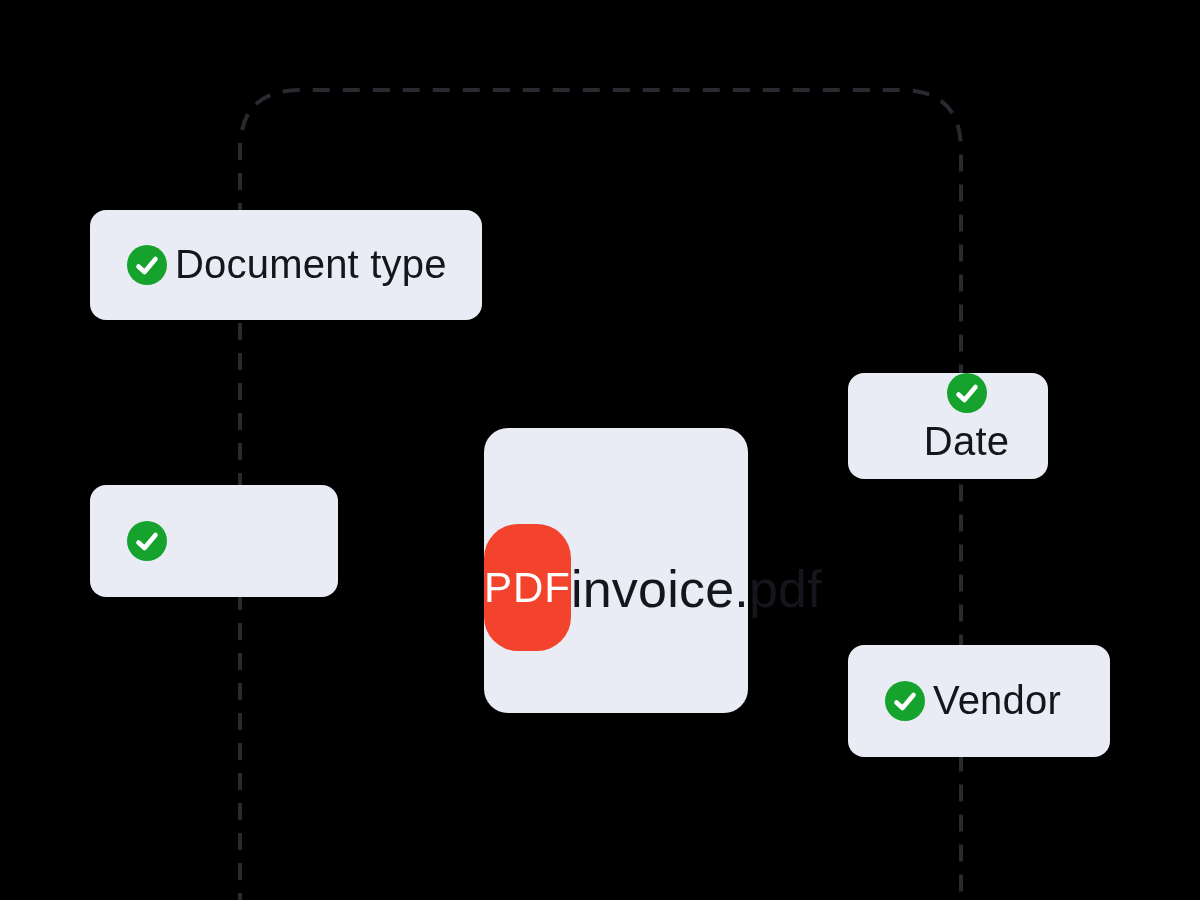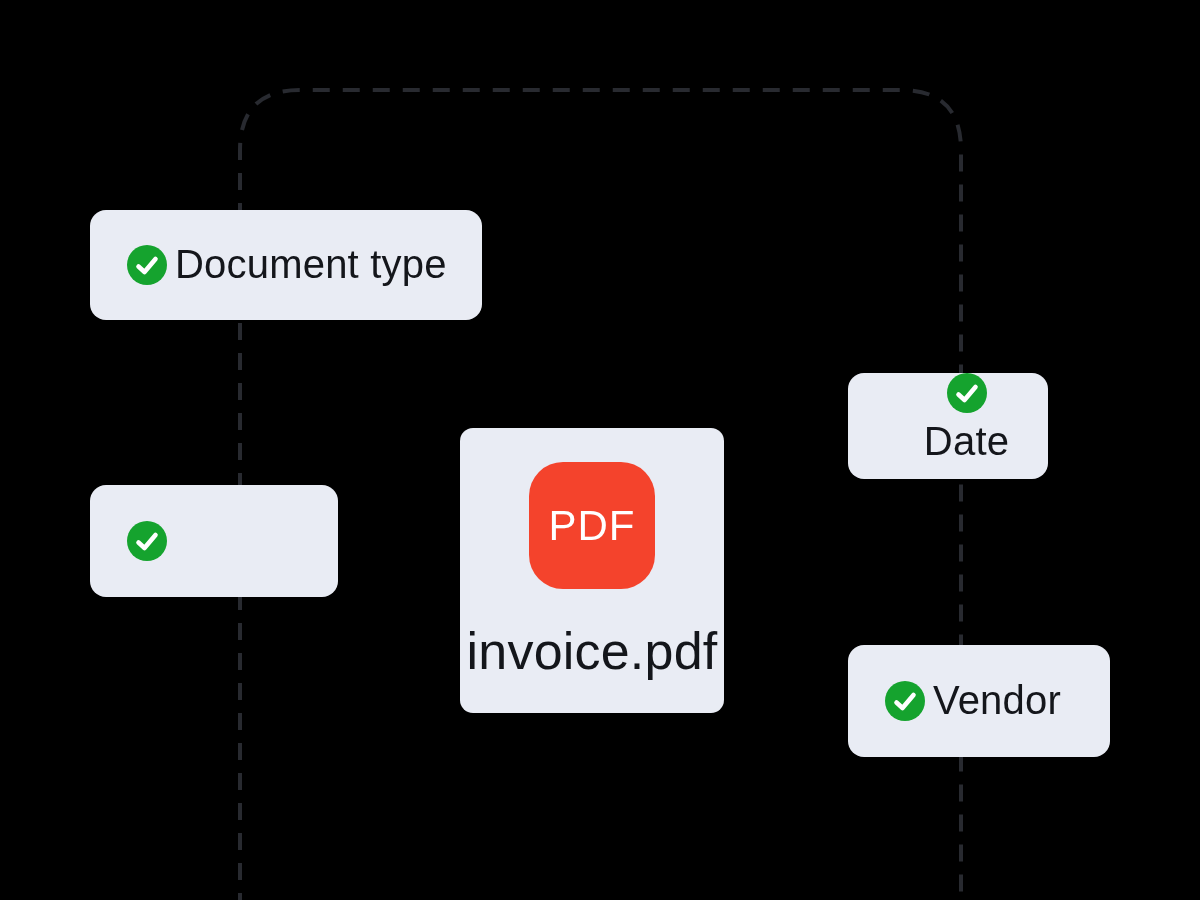--- a/index.html
+++ b/index.html
@@ -44,27 +44,26 @@
     height: 40px;
     flex: 0 0 40px;
     display: block;
   }
   #pill-document-type { left: 90px;  top: 210px; width: 392px; height: 110px; }
   #pill-vendor        { left: 90px;  top: 485px; width: 248px; height: 112px; }
   #pill-date          { left: 848px; top: 373px; width: 200px; height: 106px; flex-direction: column; }
   #pill-amount        { left: 848px; top: 645px; width: 262px; height: 112px; }
   .file-card {
     position: absolute;
-    left: 460px;
+    left: 484px;
     top: 428px;
     width: 264px;
     height: 285px;
-    border-radius: 13px;
+    border-radius: 24px;
     display: flex;
-    flex-direction: column;
     align-items: center;
     box-sizing: border-box;
   }
   .pdf-badge {
     margin-top: 34px;
     width: 126px;
     height: 127px;
     border-radius: 34px;
     display: flex;
     align-items: center;

